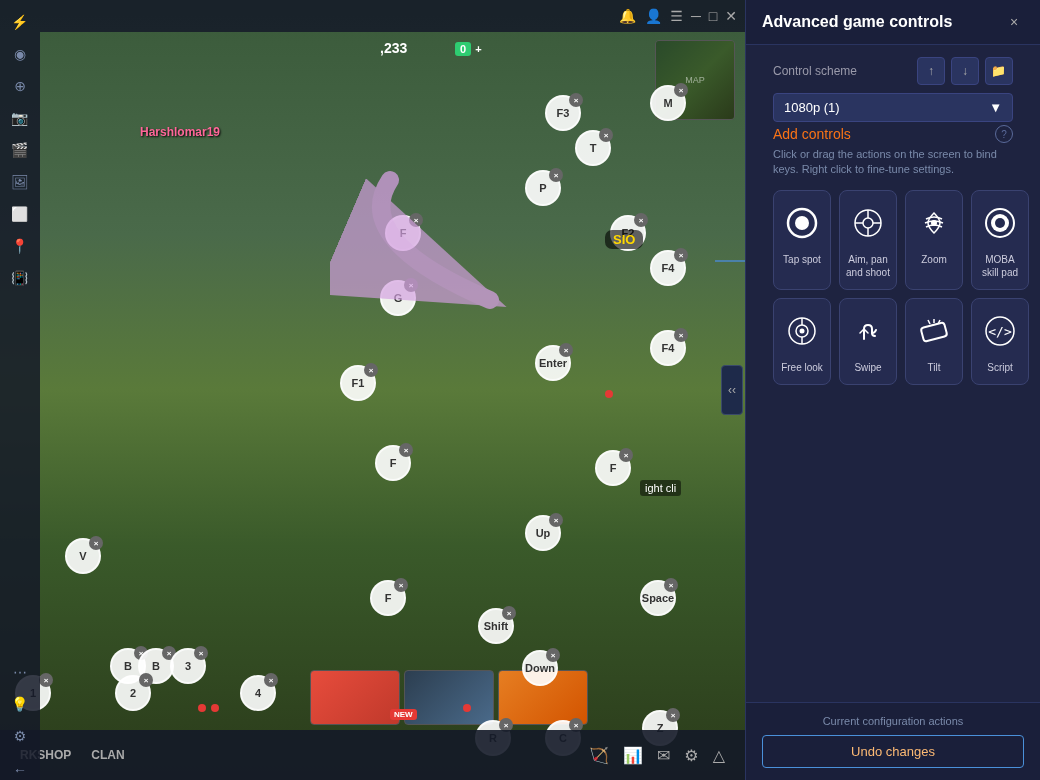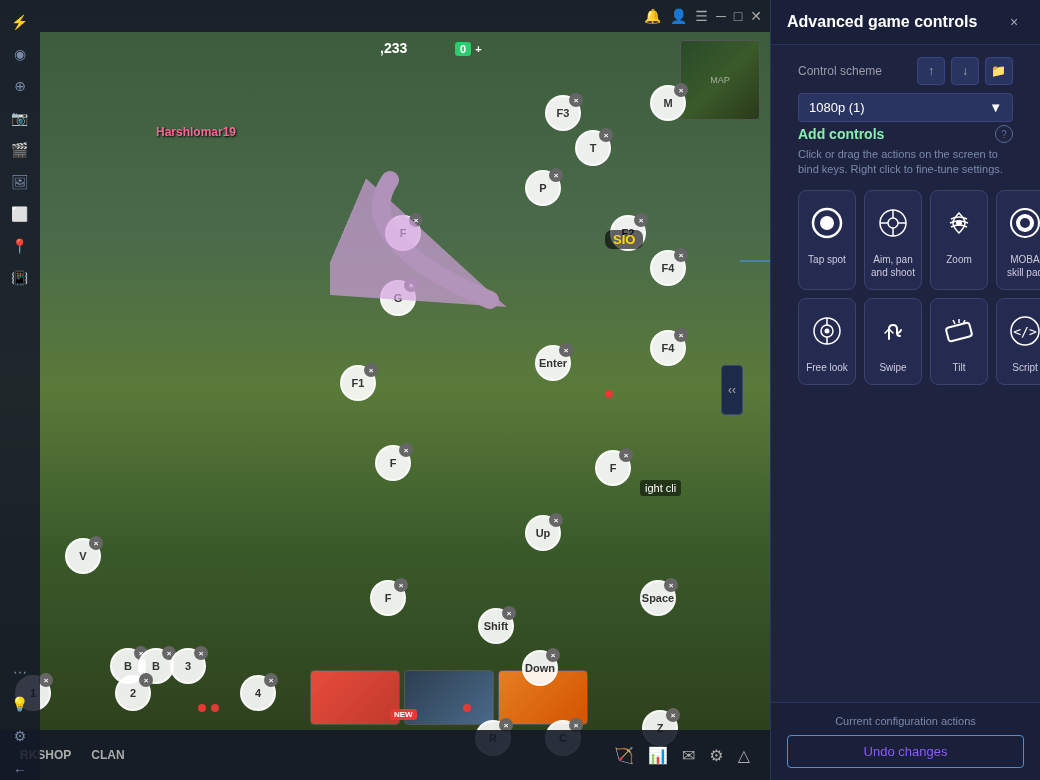--- a/index.html
+++ b/index.html
@@ -122,21 +122,21 @@
       align-items: center;
       justify-content: center;
       cursor: pointer;
       z-index: 20;
       color: #aaa;
       font-size: 12px;
     }
 
     
     .right-panel {
-      width: 270px;
+      width: 295px;
       background: #1e2340;
       display: flex;
       flex-direction: column;
       border-left: 1px solid #2a3460;
     }
 
     .panel-header {
       display: flex;
       align-items: center;
       justify-content: space-between;
@@ -222,23 +222,23 @@
     }
 
     .add-controls-header {
       display: flex;
       align-items: center;
       justify-content: space-between;
       margin-bottom: 4px;
     }
 
     .add-controls-title {
-      color: #86efac;
+      color: #f97316;
       font-size: 14px;
-      font-weight: 700;
+      font-weight: 400;
     }
 
     .add-controls-help {
       width: 18px;
       height: 18px;
       border: 1px solid #5a6a9a;
       border-radius: 50%;
       display: flex;
       align-items: center;
       justify-content: center;
@@ -310,21 +310,21 @@
       display: flex;
       gap: 8px;
     }
 
     .btn-undo {
       flex: 1;
       padding: 8px;
       background: transparent;
       border: 1px solid #4a90d9;
       border-radius: 4px;
-      color: #8b5cf6;
+      color: #fdba74;
       font-size: 13px;
       cursor: pointer;
       text-align: center;
     }
 
     .btn-save {
       flex: 1;
       padding: 8px;
       background: #1a7fd4;
       border: 1px solid #1a7fd4;
@@ -394,21 +394,21 @@
       height: 100%;
       background: linear-gradient(135deg, #2a4a2a 0%, #3a5a2a 50%, #2a3a1a 100%);
       display: flex;
       align-items: center;
       justify-content: center;
     }
 
     .player-name {
       position: absolute;
       top: 125px;
-      left: 156px;
+      left: 140px;
       color: #ff6699;
       font-size: 12px;
       font-weight: bold;
       text-shadow: 1px 1px 2px #000;
     }
 
     .hud-kills {
       position: absolute;
       top: 40px;
       left: 380px;

